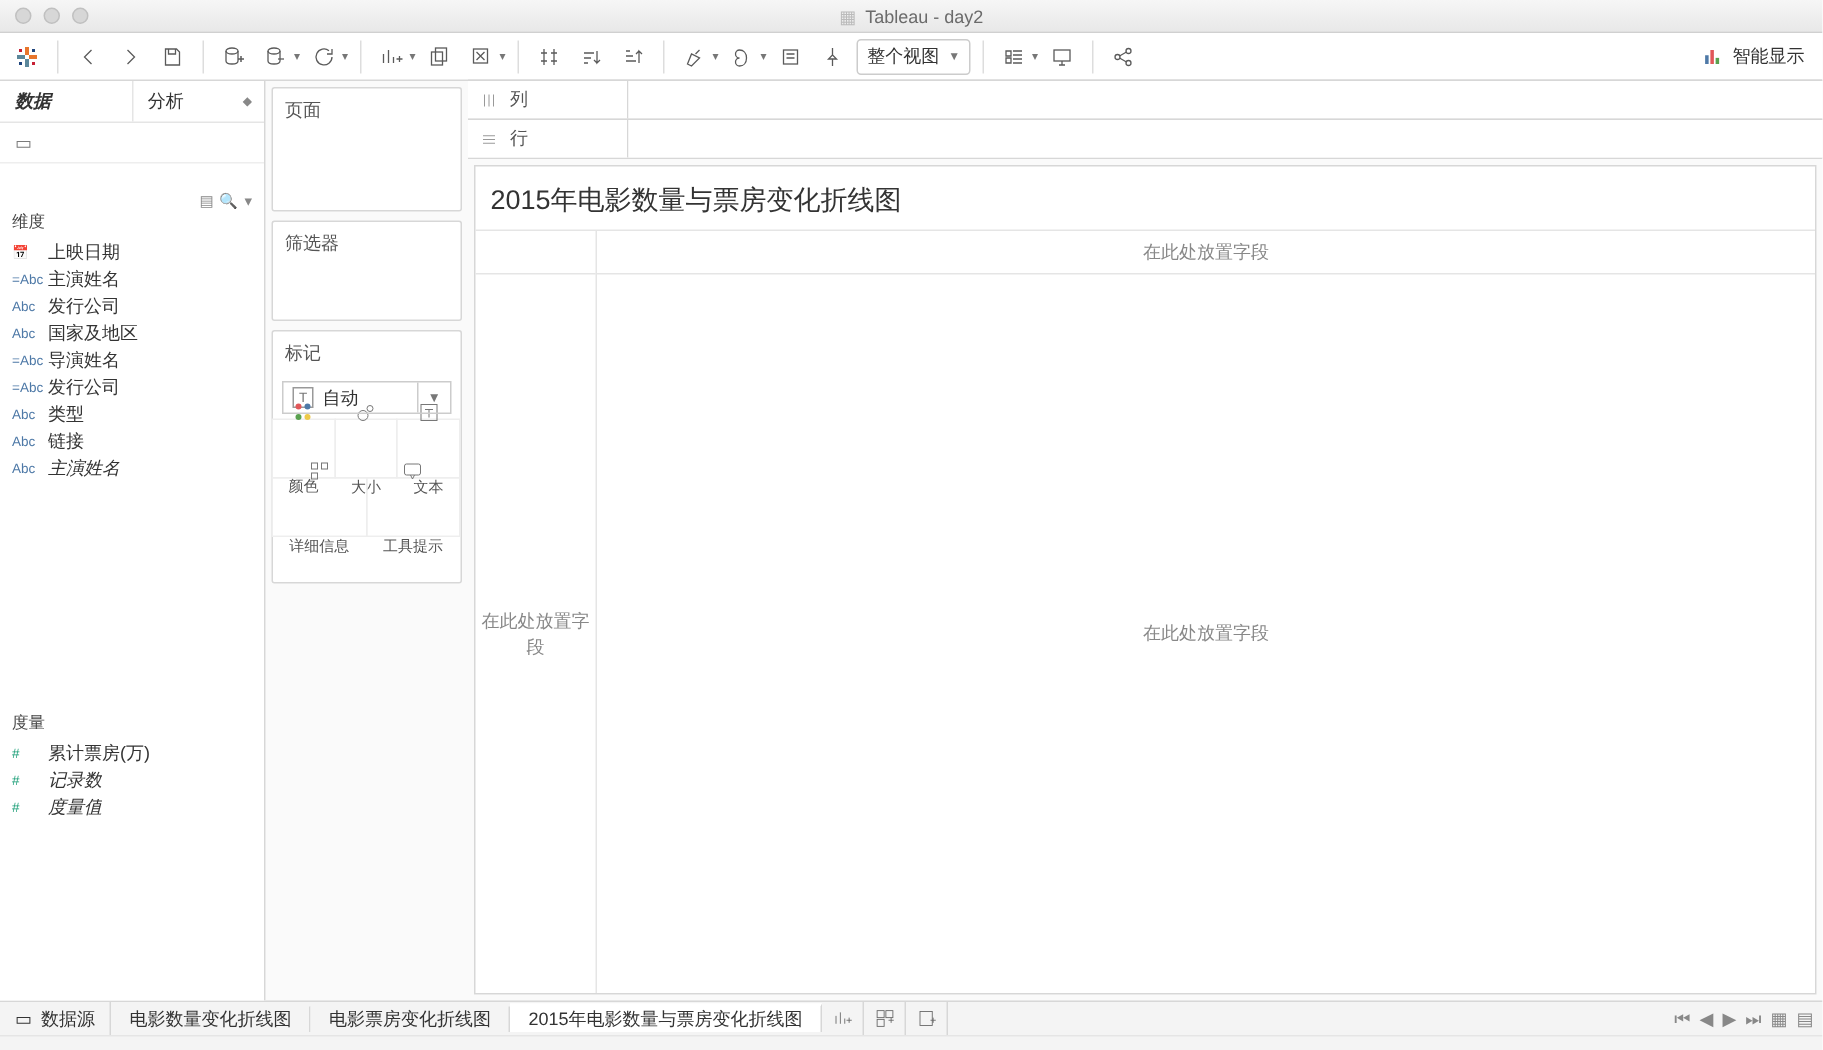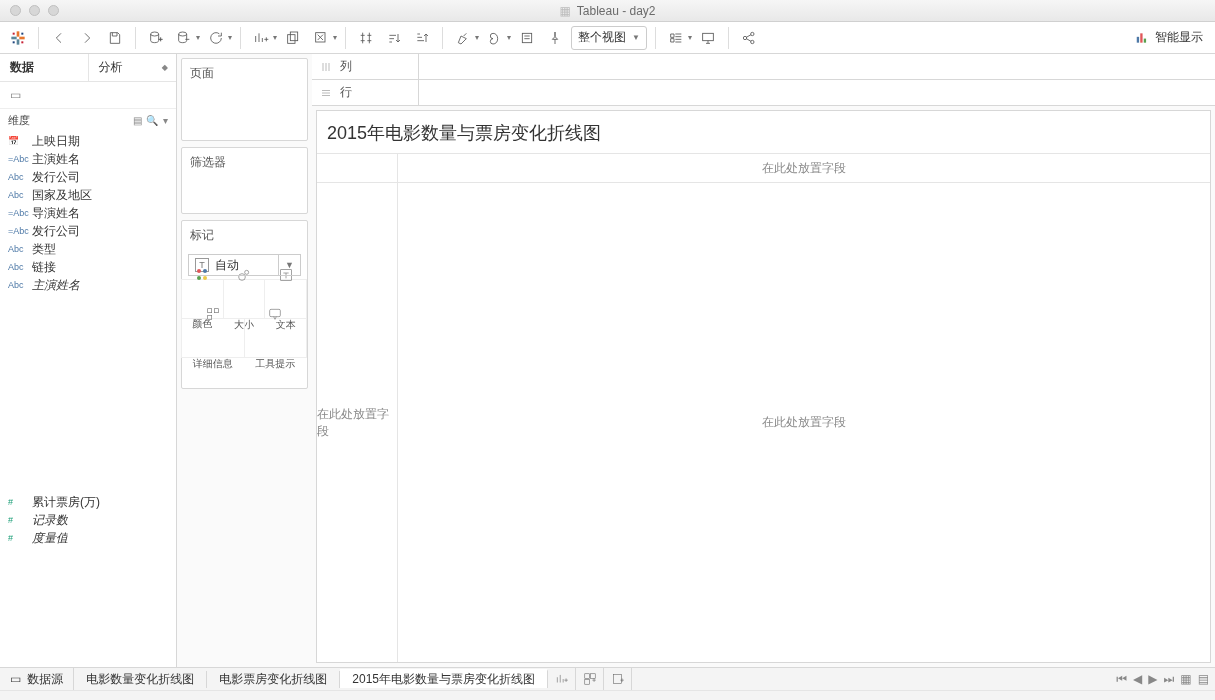--- a/index.html
+++ b/index.html
@@ -23,27 +23,27 @@
 .tb-spacer{ flex:1; }
 .showme{ display:flex; align-items:center; gap:6px; color:#333; font-size:12px; padding:0 6px;}
 .showme .sm-ico{ width:14px; height:14px; }
 .logo-ico{ width:20px; height:20px; }
 
 
 .workarea{ display:flex; height: calc(700px - 22px - 32px - 23px - 10px); }
 .left-pane{ width:177px; background:#fff; border-right:1px solid #d7d7d7; display:flex; flex-direction:column; }
 .lp-tabs{ display:flex; height:28px; border-bottom:1px solid #e5e5e5; }
 .lp-tab{ flex:1; display:flex; align-items:center; padding:0 10px; font-size:12px; position:relative;}
-.lp-tab.active{ font-weight:600; }
+.lp-tab.active{ font-weight:600;font-style:italic; }
 .lp-tab .tabdd{ position:absolute; right:8px; font-size:8px; color:#888;}
 .lp-tab:first-child{ border-right:1px solid #e5e5e5;}
 .lp-ds{ display:flex; align-items:center; gap:8px; padding:6px 10px; border-bottom:1px solid #eee;}
 .lp-ds .dsico{ color:#7a7a7a; }
 .section-hdr{ display:flex; align-items:center; justify-content:space-between; padding:4px 8px 2px;}
-.section-hdr .lbl{ font-size:11px; color:#444;}
+.section-hdr .lbl{ font-size:11px; color:#444;margin-top:27px;}
 .section-ctrls{ display:flex; gap:4px; align-items:center; color:#888;}
 .section-ctrls span{ font-size:10px; }
 .field-list{ padding:2px 0; }
 .field{ display:flex; align-items:center; gap:6px; padding:2px 8px; height:18px;}
 .field .ficon{ width:18px; font-size:9px; text-align:left;}
 .dim .ficon{ color:#4e79a7; }
 .mea .ficon{ color:#1b9e77; }
 .field .fname{ font-size:12px; white-space:nowrap; overflow:hidden; text-overflow:ellipsis;text-align:center;}
 .field.italic .fname{ font-style:italic; }
 .lp-gap{ flex:1; }
@@ -67,21 +67,21 @@
 .card.marks .pad{ height:30px;}
 
 
 .canvas{ flex:1; display:flex; flex-direction:column; }
 .shelf-row{ display:flex; height:27px; border-bottom:1px solid #d7d7d7; border-top:1px solid #d7d7d7; margin-top:-1px;}
 .shelf-label{ width:107px; background:#fff; border-right:1px solid #d7d7d7; display:flex; align-items:center; gap:8px; padding:0 8px; color:#555;}
 .shelf-label svg{ width:12px; height:12px;}
 .shelf-drop{ flex:1; background:#fff; }
 .viz-area{ flex:1; background:#fff; margin:4px; border:1px solid #d7d7d7; display:flex; flex-direction:column;}
 .viz-title{ font-size:18px; padding:10px 10px 8px; color:#333;}
-.viz-grid{ flex:1; display:grid; grid-template-columns:80px 1fr; grid-template-rows:28px 1fr; border-top:1px solid #e5e5e5;}
+.viz-grid{ flex:1; display:grid; grid-template-columns:80px 1fr; grid-template-rows:28px 1fr; border-top:1px solid #e5e5e5;text-align:center;}
 .vg-cell{ border-left:1px solid #e5e5e5; border-top:1px solid #e5e5e5; display:flex; align-items:center; justify-content:center; color:#888; font-size:12px;}
 .vg-cell:first-child{ border-left:none; }
 .vg-left{ border-left:none;}
 
 
 .bottom-bar{ height:23px; background:#f4f4f4; border-top:1px solid #d7d7d7; display:flex; align-items:stretch;}
 .bb-ds{ display:flex; align-items:center; gap:6px; padding:0 10px; border-right:1px solid #d7d7d7;}
 .bb-tabs{ display:flex; align-items:center;}
 .bb-tab{ display:flex; align-items:center; padding:0 12px; border-right:1px solid #d7d7d7; font-size:12px; background:#f4f4f4;}
 .bb-tab.active{ background:#fff; border-top:2px solid #fff; margin-top:-1px;}
@@ -340,20 +340,23 @@
       <div class="field dim">
           <span class="ficon">Abc</span>
           <span class="fname">链接</span>
         </div>
       <div class="field dim italic">
           <span class="ficon">Abc</span>
           <span class="fname">主演姓名</span>
         </div>
     </div>
     <div class="lp-gap"></div>
+    <div class="section-hdr">
+        <span class="lbl">度量</span>
+      </div>
     <div class="field-list" style="padding-bottom:120px;">
       <div class="field mea">
           <span class="ficon">#</span>
           <span class="fname">累计票房(万)</span>
         </div>
       <div class="field mea italic">
           <span class="ficon">#</span>
           <span class="fname">记录数</span>
         </div>
       <div class="field mea italic">

